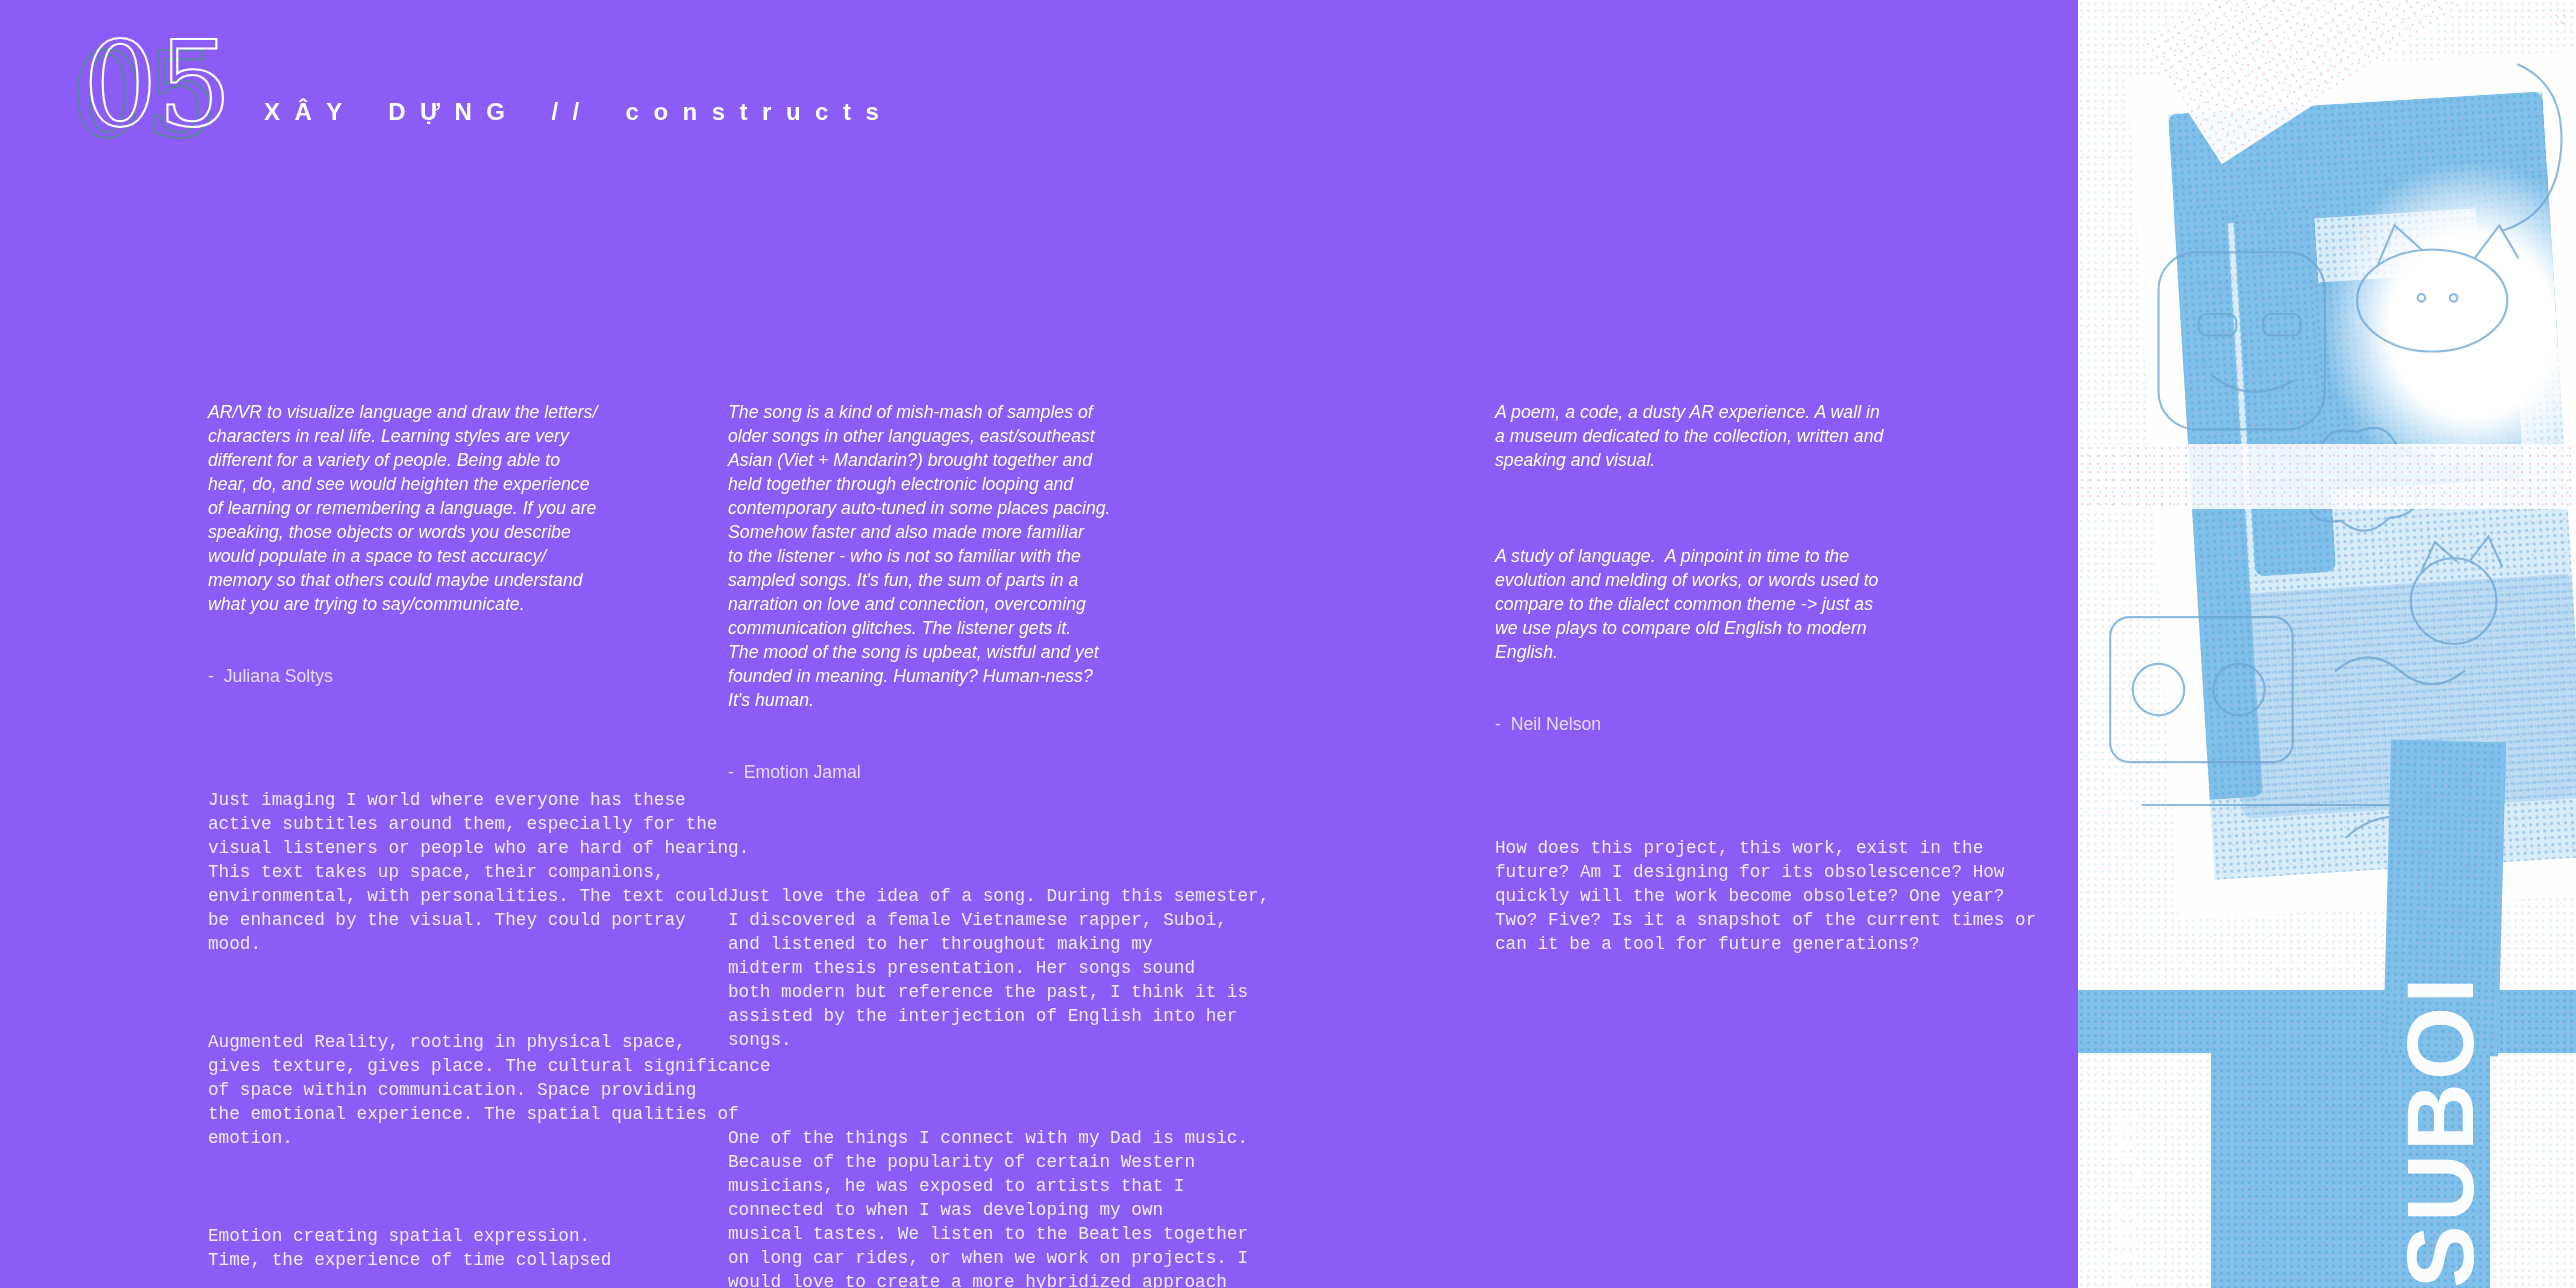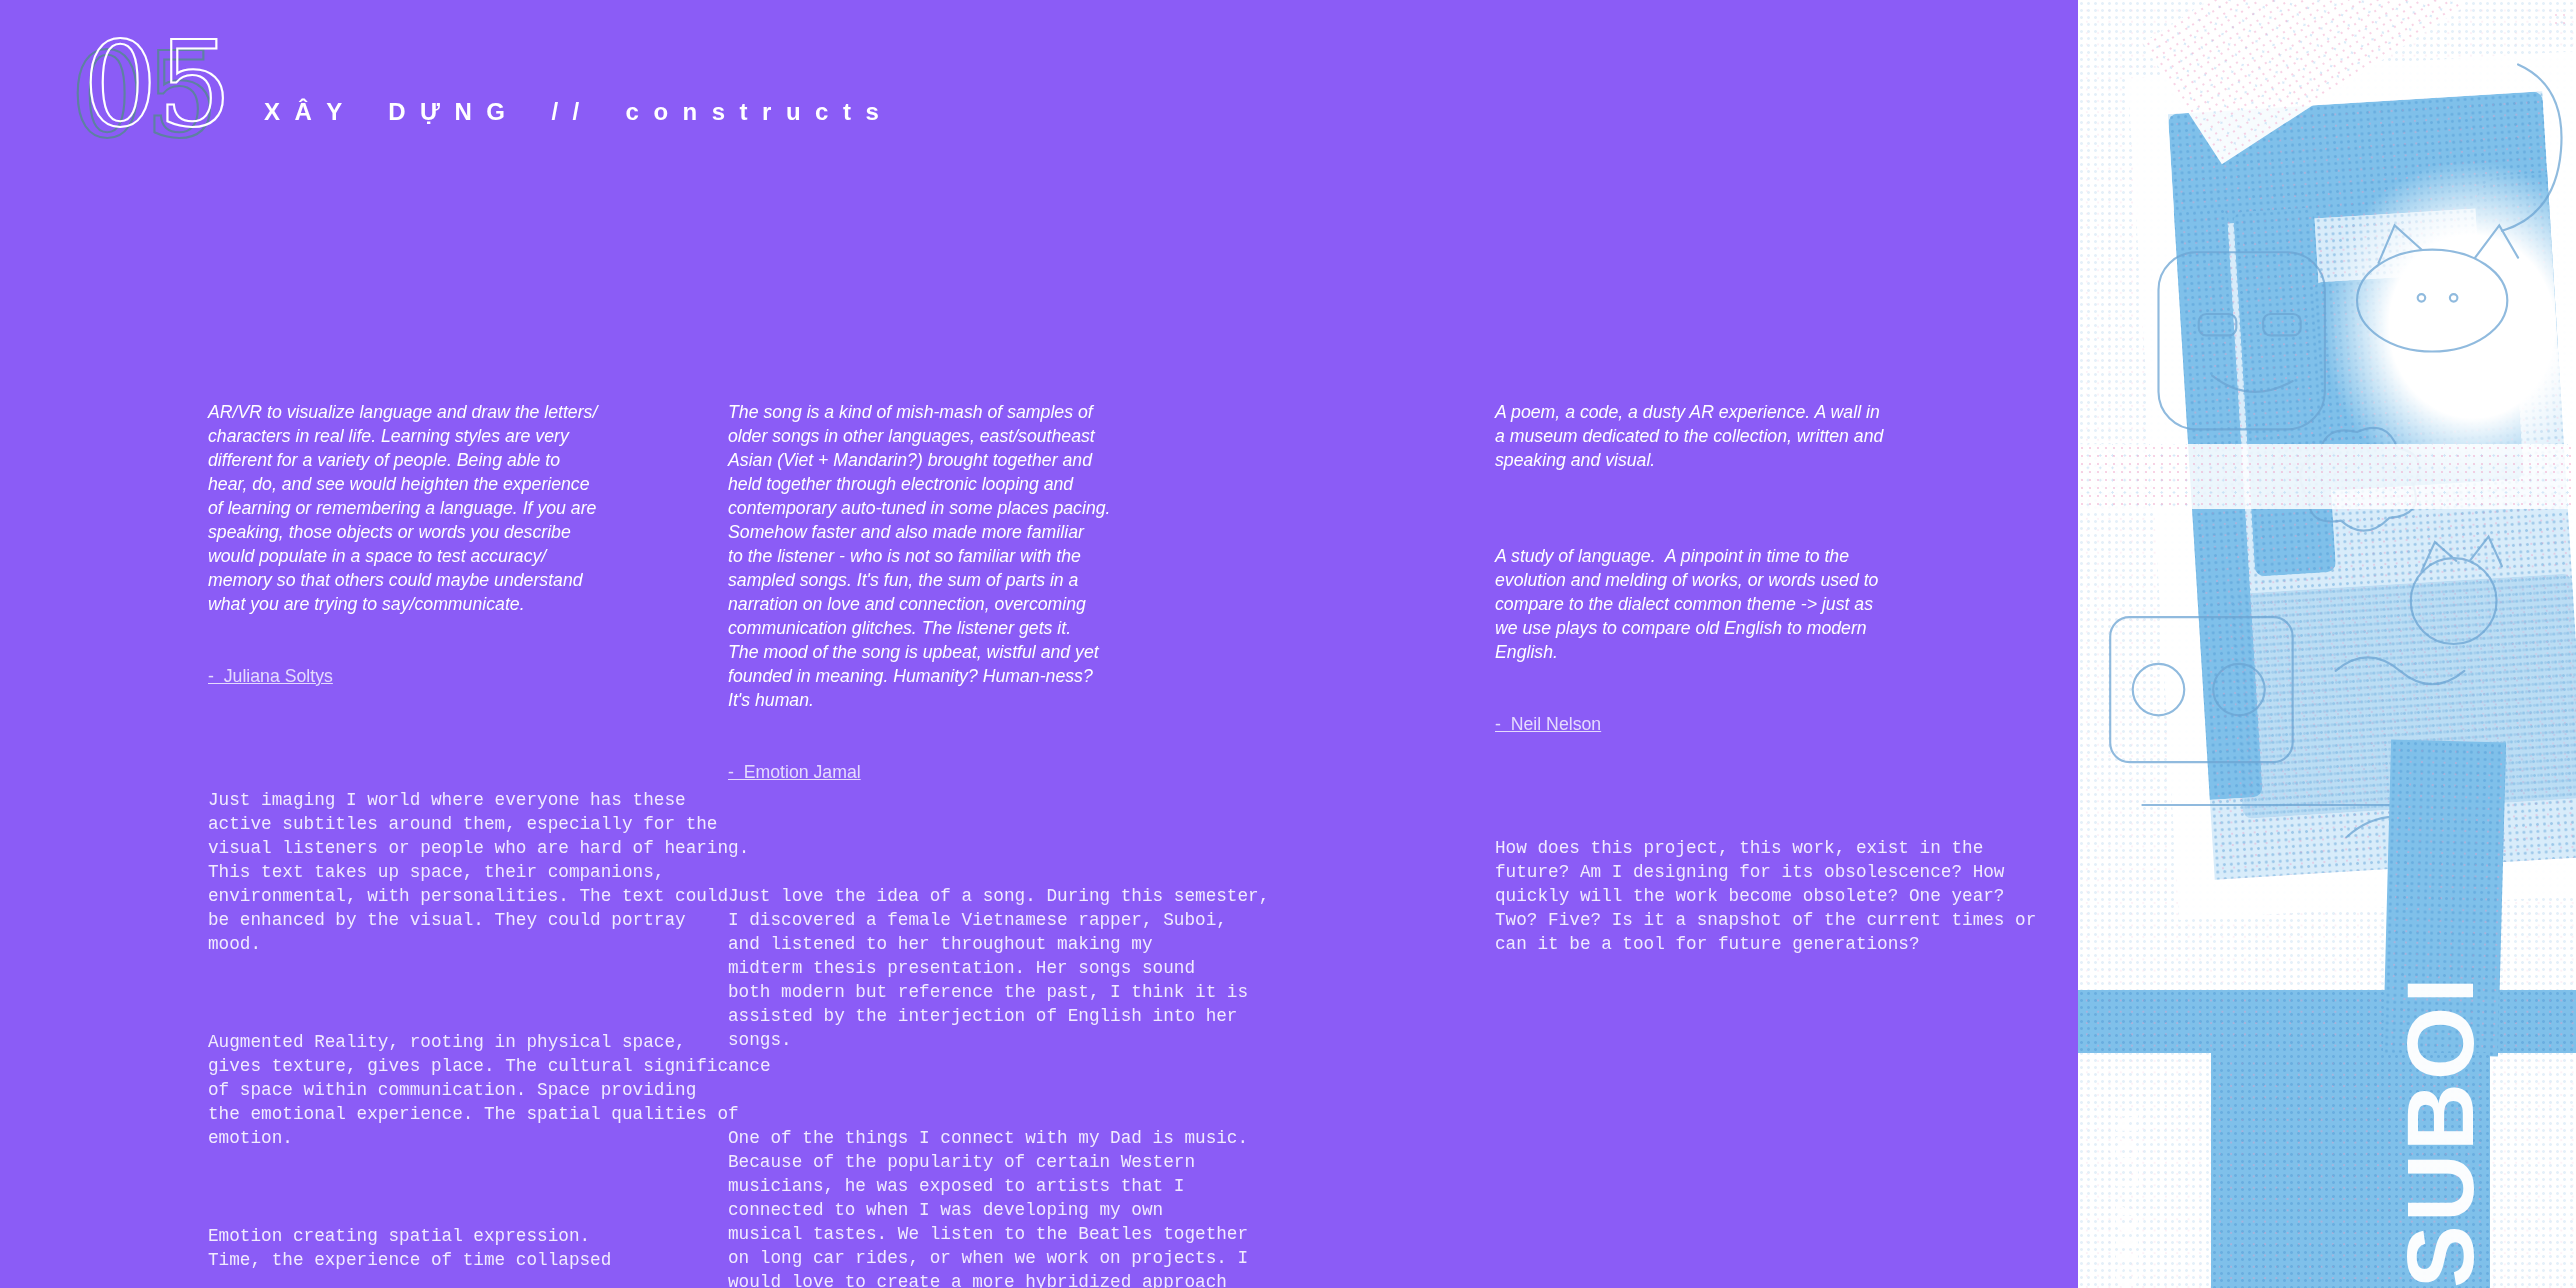--- a/index.html
+++ b/index.html
@@ -27,21 +27,21 @@
     letter-spacing:14.5px;word-spacing:10.7px;white-space:pre;
   }
 
   
   .col{position:absolute;top:352px;white-space:pre;font-size:17.7px;line-height:24px;}
   .col-1{left:208px;}
   .col-2{left:728px;}
   .col-3{left:1495px;}
   .quote{font-style:italic;color:#ffffff;margin:0;}
   .quote.mt{margin-top:24px;}
-  .attribution{color:rgba(255,255,255,0.78);margin:0 0 52px 0;text-decoration:underline;}
+  .attribution{color:rgba(255,255,255,0.78);margin:0 0 52px 0;}
   .bodytext{color:rgba(255,255,255,0.88);margin:0 0 26px 0;font-family:Liberation Mono, monospace;}
 
   
   .panel{
     position:absolute;left:2078px;top:0;width:498px;height:1288px;
     background:#ffffff;overflow:hidden;
   }
   .dots{
     background-image:
       radial-gradient(rgba(75,150,210,0.42) 1.2px, transparent 1.6px),

